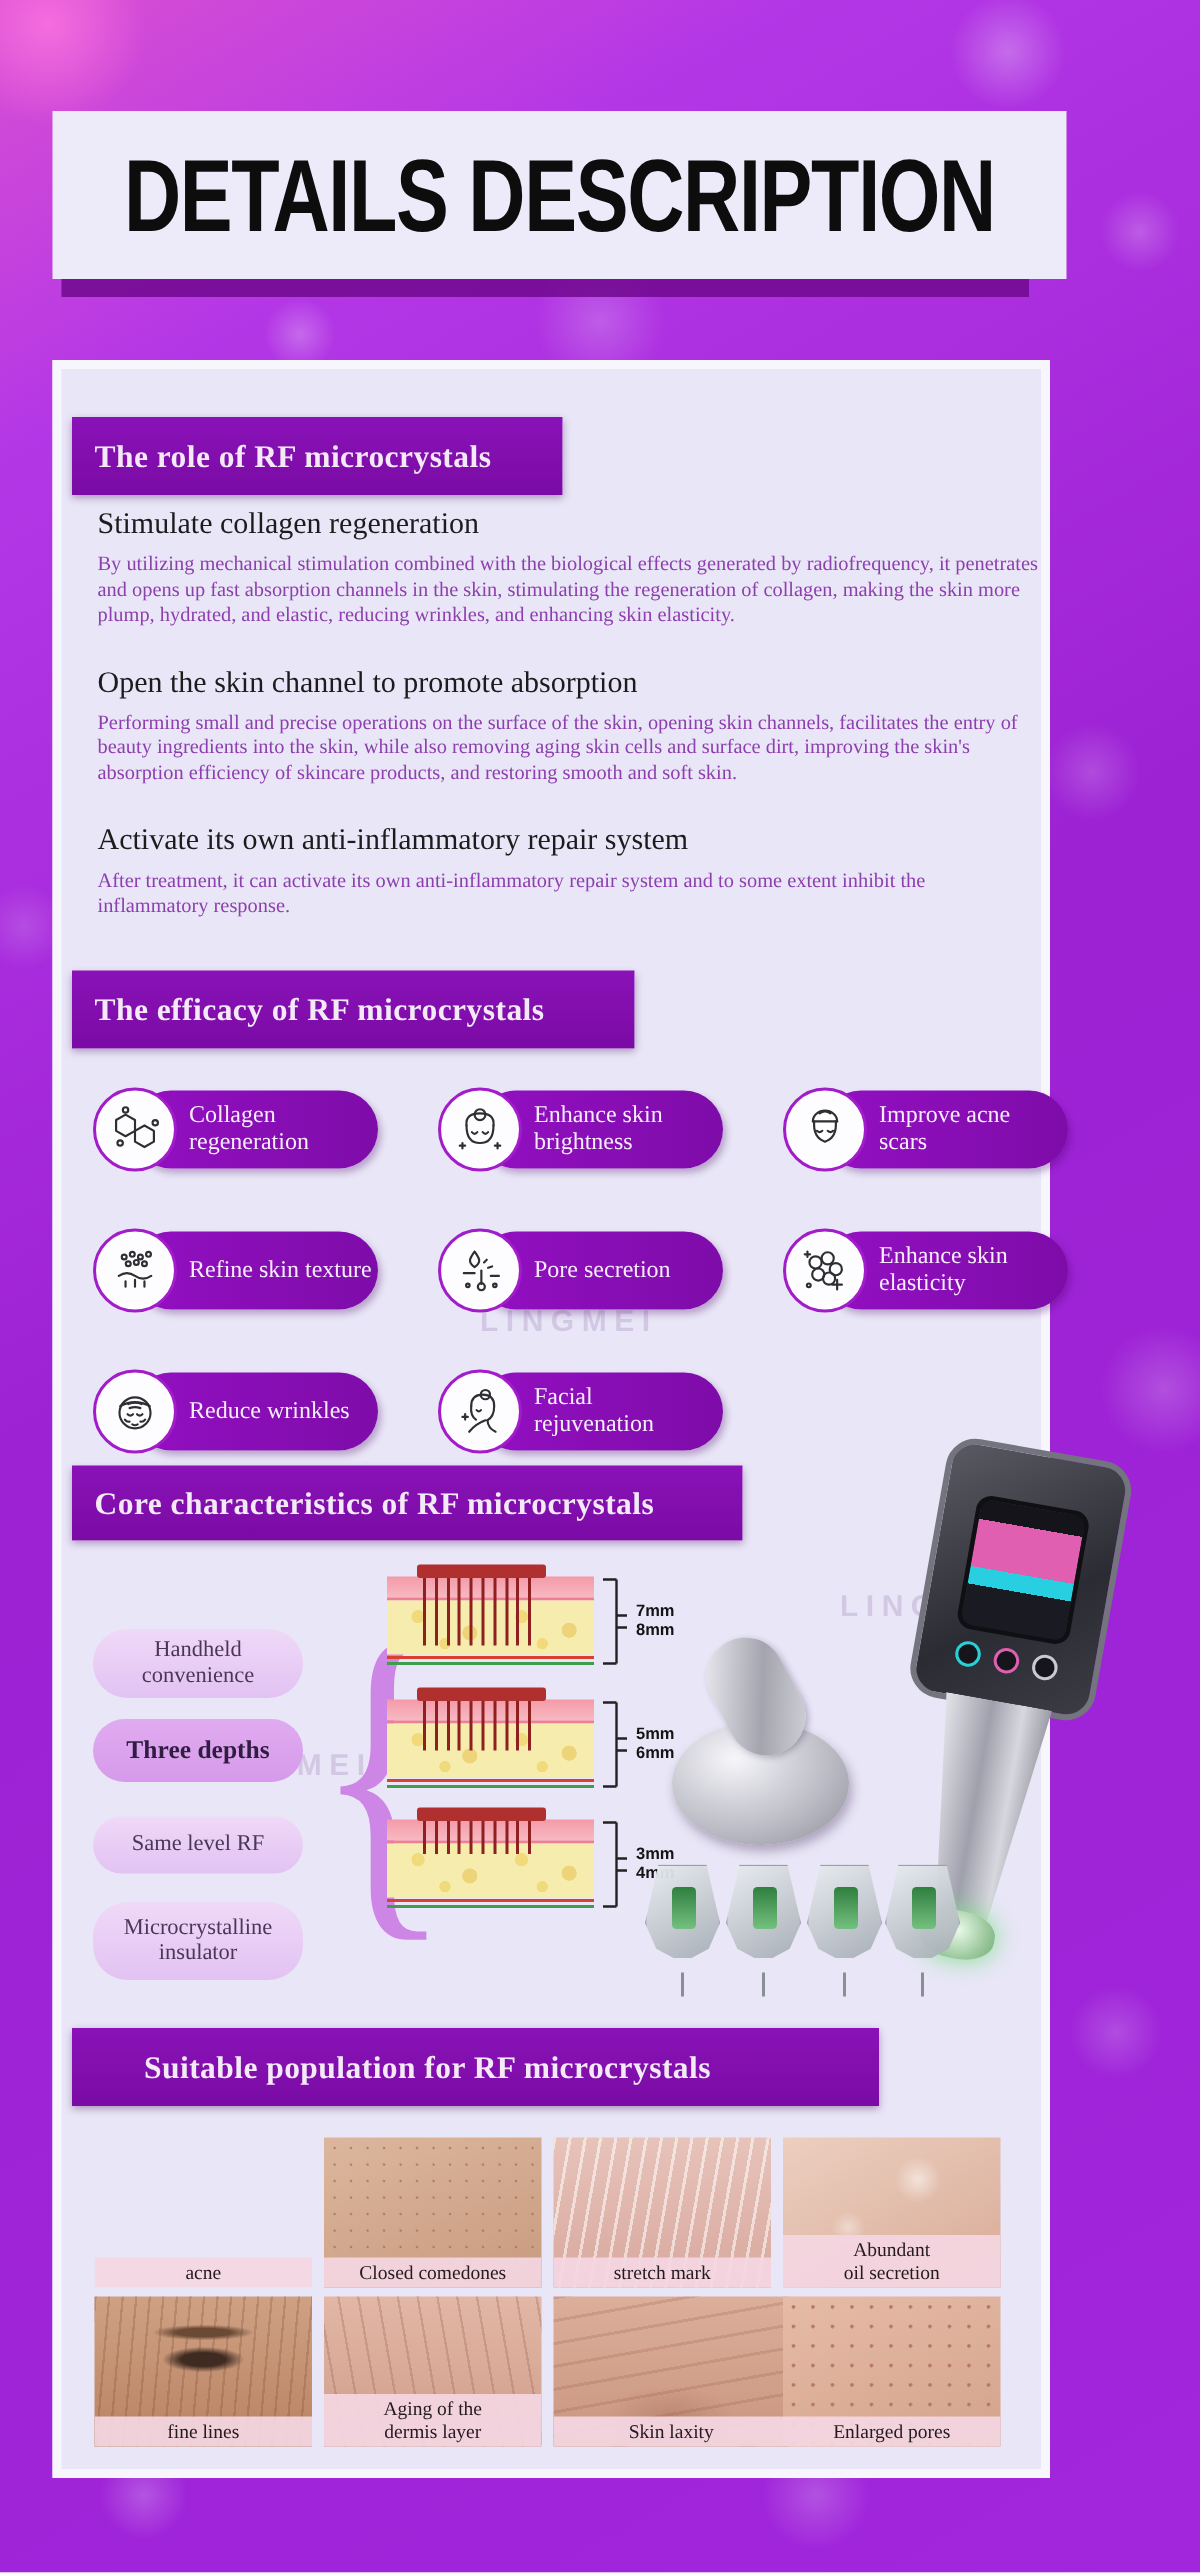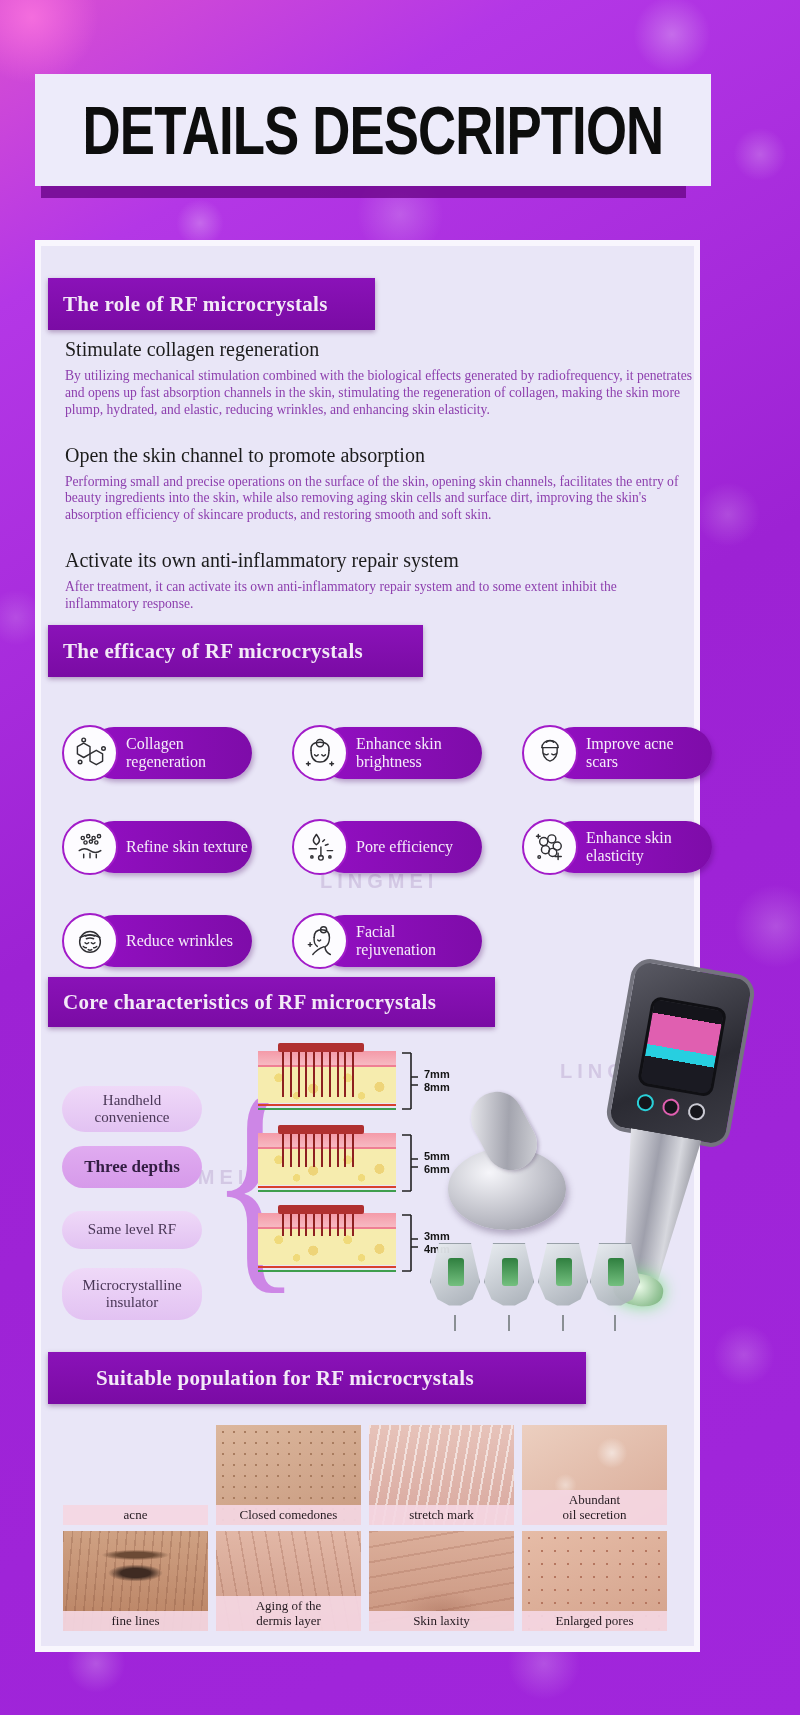--- a/index.html
+++ b/index.html
@@ -25,21 +25,21 @@
     letter-spacing:-1px;white-space:nowrap;transform:scale(.88,1.14);}
   .title-shadow{position:absolute;left:41px;top:186px;width:645px;height:12px;background:rgba(112,8,142,.85);}
   
   .panel{position:absolute;left:35px;top:240px;width:665px;height:1412px;background:#e9e6f7;
     border:6px solid #f8f6fd;box-sizing:border-box;}
   
   .sec-head{position:absolute;left:48px;background:linear-gradient(180deg,#8a12b8,#7a0ba4);
     color:#f3e9f7;font-size:21px;font-weight:600;padding-left:15px;display:flex;align-items:center;
     box-shadow:0 2px 5px rgba(60,0,80,.35);letter-spacing:.3px;}
   #head-role{top:278px;width:312px;height:52px;}
-  #head-efficacy{top:625px;width:360px;height:52px;}
+  #head-efficacy{top:647px;width:360px;height:52px;}
   #head-core{top:977px;width:432px;height:50px;}
   #head-population{top:1352px;width:490px;height:52px;padding-left:48px;}
   
   #role-list{position:absolute;left:65px;top:338px;width:628px;}
   .role-item{margin-bottom:25px;}
   .role-item h3{margin:0 0 7px 0;font-size:20px;font-weight:400;color:#1c1c1c;}
   .role-item p{margin:0;font-size:13.6px;line-height:1.24;color:#8d3fae;}
   
   #efficacy-grid{position:absolute;left:62px;top:726px;display:grid;
     grid-template-columns:repeat(3,190px);column-gap:15px;row-gap:20px;gap:40px;}
@@ -112,21 +112,21 @@
     grid-template-columns:repeat(4,145px);column-gap:8px;row-gap:6px;}
   .photo{position:relative;width:145px;height:100px;overflow:hidden;}
   .photo .cap{position:absolute;left:0;right:0;bottom:0;background:rgba(244,214,226,.93);
     font-size:13px;line-height:1.2;color:#241a20;text-align:center;padding:2px 4px;white-space:pre-line;}
   .ph0{background:radial-gradient(circle 3px at 25% 30%,#c05a48 60%,transparent 70%),radial-gradient(circle 3px at 35% 48%,#c05a48 60%,transparent 70%),radial-gradient(circle 3px at 18% 55%,#b95546 60%,transparent 70%),radial-gradient(circle 3px at 45% 25%,#c46а52 60%,transparent 70%),radial-gradient(circle 3px at 30% 70%,#c05a48 60%,transparent 70%),linear-gradient(140deg,#ecc6b5,#dcab98);}
   .ph1{background:radial-gradient(circle 1.2px at 7px 7px,#a97c5f 70%,transparent 75%) 0 0/11px 11px,linear-gradient(160deg,#dcb79d,#c89a7f);}
   .ph2{background:repeating-linear-gradient(100deg,rgba(255,255,255,.55) 0 2px,transparent 2px 10px),linear-gradient(180deg,#e7c3ba,#d8a89e);}
   .ph3{background:radial-gradient(circle 22px at 62% 28%,rgba(255,255,255,.55),transparent 70%),radial-gradient(circle 16px at 30% 60%,rgba(255,255,255,.4),transparent 70%),linear-gradient(150deg,#eccfc0,#d9ab97);}
   .ph4{background:repeating-linear-gradient(80deg,rgba(150,92,72,.28) 0 1.5px,transparent 1.5px 13px),linear-gradient(180deg,#e2b7a6,#cf9d8a);}
   .ph5{background:radial-gradient(ellipse 42px 13px at 50% 42%,#3f2b22 35%,transparent 65%),radial-gradient(ellipse 52px 8px at 50% 24%,#6b4a35 35%,transparent 65%),repeating-linear-gradient(95deg,rgba(120,70,50,.25) 0 1.5px,transparent 1.5px 9px),linear-gradient(180deg,#cfa183,#b98263);}
-  .ph6{background:repeating-linear-gradient(170deg,rgba(150,90,70,.22) 0 2px,transparent 2px 15px),radial-gradient(ellipse 60px 30px at 50% 80%,rgba(140,80,60,.25),transparent 70%),linear-gradient(180deg,#dcaf9b,#c9957f);}
+  .ph6{background:repeating-linear-gradient(170deg,rgba(150,90,70,.22) 0 2px,transparent 2px 15px),radial-gradient(ellipse 60px 30px at 50% 80%,rgba(140,80,60,.25),transparent 70%),linear-gradient(180deg,#dcaf9b,#c9957f);padding-left:12px;}
   .ph7{background:radial-gradient(circle 1.6px at 7px 7px,#b5765f 70%,transparent 78%) 0 0/13px 13px,linear-gradient(160deg,#e6bca7,#d3a28b);}
   
   .wm{position:absolute;font-family:"Liberation Sans",sans-serif;font-weight:700;font-size:20px;
     letter-spacing:5px;pointer-events:none;color:#b9a4cf;opacity:.45;}
   .wm.onpurple{color:#ffffff;opacity:.3;}
 </style>
 </head>
 <body>
 
 <div class="page">
@@ -225,21 +225,21 @@
           <svg width="36" height="36" viewBox="0 0 40 40">
             <path d="M16 6 c3.5 5 5.5 7.5 0 11.5 c-5.5 -4 -3.5 -6.5 0 -11.5"></path>
             <path d="M23 14 l2 -2 M26 18 l3 -1"></path>
             <path d="M21 20 v10"></path>
             <circle cx="21" cy="32" r="2.6"></circle>
             <path d="M8 22 h8 M28 24 h6"></path>
             <circle cx="11" cy="31" r="1.3"></circle>
             <circle cx="31" cy="31" r="1.3"></circle>
           </svg>
         </div>
-        <div class="lbl">Pore efficiency</div>
+        <div class="lbl">Pore secretion</div>
       </div>
       <div class="badge">
         <div class="pill"></div>
         <div class="circ">
           <svg width="36" height="36" viewBox="0 0 40 40">
             <circle cx="13" cy="14" r="4.5"></circle>
             <circle cx="22" cy="11" r="4.5"></circle>
             <circle cx="28" cy="19" r="4.5"></circle>
             <circle cx="15" cy="23" r="4.5"></circle>
             <circle cx="23" cy="26" r="4.5"></circle>

